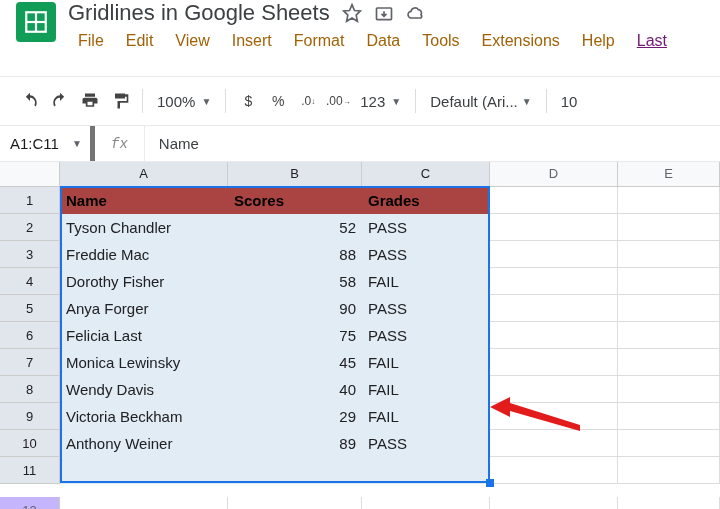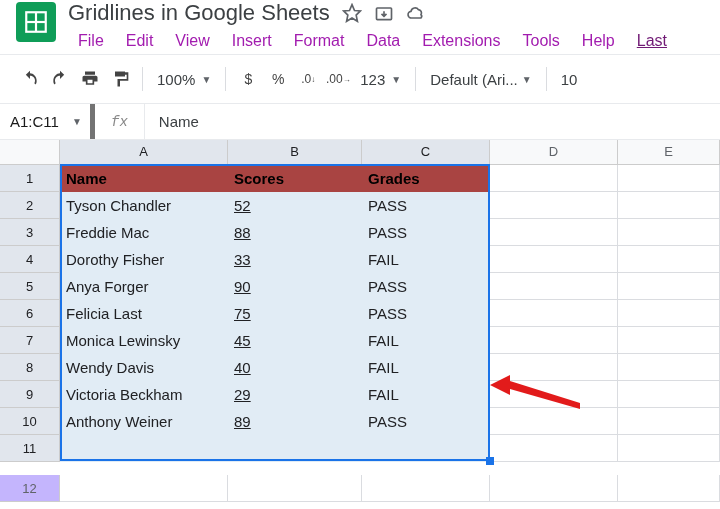--- a/index.html
+++ b/index.html
@@ -5,23 +5,23 @@
   * { box-sizing: border-box; margin: 0; padding: 0; }
   body { font-family: Arial, sans-serif; font-size: 14px; color: #202124; background: #fff; width: 720px; height: 509px; overflow: hidden; position: relative; }
   .header { display: flex; align-items: flex-start; padding: 0 16px 0 16px; }
   .logo { width: 40px; height: 40px; background: #0f9d58; border-radius: 4px; display: flex; align-items: center; justify-content: center; margin-right: 12px; margin-top: 2px; flex-shrink: 0; }
   .logo svg { width: 26px; height: 26px; }
   .header-main { flex: 1; min-width: 0; }
   .title-row { display: flex; align-items: center; gap: 12px; margin-bottom: 2px; }
   .doc-title { font-size: 22px; color: #3c4043; white-space: nowrap; }
   .title-icon { width: 20px; height: 20px; color: #5f6368; display: flex; align-items: center; justify-content: center; }
   .menubar { display: flex; gap: 2px; }
-  .menu-item { font-size: 16px; color: #a21caf; padding: 4px 10px; cursor: pointer; }
+  .menu-item { font-size: 16px; color: #a16207; padding: 4px 10px; cursor: pointer; }
   .menu-item.last { text-decoration: underline; color: #701a75; }
-  .toolbar { display: flex; align-items: center; padding: 10px 16px; gap: 2px; border-top: 1px solid #e8eaed; border-bottom: 1px solid #e8eaed; margin-top: 0; }
+  .toolbar { display: flex; align-items: center; padding: 10px 16px; gap: 2px; border-top: 1px solid #e8eaed; border-bottom: 1px solid #e8eaed; margin-top: 22px; }
   .tb-btn { width: 28px; height: 28px; display: flex; align-items: center; justify-content: center; color: #444; cursor: pointer; }
   .tb-sep { width: 1px; height: 24px; background: #dadce0; margin: 0 6px; }
   .tb-zoom { font-size: 15px; color: #3c4043; padding: 0 6px; display: flex; align-items: center; gap: 6px; cursor: pointer; }
   .tb-font { font-size: 15px; color: #3c4043; padding: 0 6px; display: flex; align-items: center; gap: 4px; cursor: pointer; }
   .caret { font-size: 10px; color: #5f6368; }
   .namebox-row { display: flex; align-items: center; height: 36px; border-bottom: 1px solid #e8eaed; }
   .name-box { width: 90px; padding-left: 10px; font-size: 15px; color: #1a1a1a; display: flex; align-items: center; justify-content: space-between; }
   .name-box .caret { margin-right: 8px; }
   .fx-label { font-style: italic; font-family: Liberation Mono, monospace; color: #888; padding: 0 16px; border-left: 5px solid #737373; border-right: 1px solid #e8eaed; height: 100%; display: flex; align-items: center; }
   .formula-bar { flex: 1; padding-left: 14px; font-size: 15px; color: #3c4043; }
@@ -31,21 +31,21 @@
   .col-h { height: 24px; border-right: 1px solid #ccc; text-align: center; font-size: 13px; color: #5f6368; line-height: 24px; }
   .col-h.sel { background: #e1e6ed; color: #202124; }
   .cA { width: 168px; } .cB { width: 134px; } .cC { width: 128px; } .cD { width: 128px; } .cE { width: 102px; }
   .rows { }
   .row { display: flex; }
   .row-h { width: 60px; height: 27px; border-right: 1px solid #ccc; border-bottom: 1px solid #ccc; background: #c4b5fd; text-align: center; font-size: 13px; color: #5f6368; line-height: 27px; }
   .row-h.sel { background: #e1e6ed; color: #202124; }
   .cell { height: 27px; border-right: 1px solid #dadce0; border-bottom: 1px solid #dadce0; padding: 0 6px; font-size: 15px; line-height: 27px; overflow: hidden; white-space: nowrap; }
   .hdr-cell { background: #a94442; color: #000; font-weight: bold; border-right: none; border-bottom: none; }
   .sel-cell { background: #e1ecf5; border-right: none; border-bottom: none; }
-  .num { text-align: left; text-decoration: underline; }
+  .num { text-align: right; }
   .selection-outline { position: absolute; border: 2px solid #1a73e8; pointer-events: none; }
   .selection-handle { position: absolute; width: 8px; height: 8px; background: #1a73e8; pointer-events: none; }
   .arrow { position: absolute; pointer-events: none; }
   .spacer13 { height: 13px; }
 </style>
 </head>
 <body>
 
 <div class="header">
   <div class="logo">
@@ -76,22 +76,22 @@
           </svg>
         </span>
     </div>
     <div class="menubar">
       <span class="menu-item">File</span>
       <span class="menu-item">Edit</span>
       <span class="menu-item">View</span>
       <span class="menu-item">Insert</span>
       <span class="menu-item">Format</span>
       <span class="menu-item">Data</span>
+      <span class="menu-item">Tools</span>
       <span class="menu-item">Extensions</span>
-      <span class="menu-item">Tools</span>
       <span class="menu-item">Help</span>
       <span class="menu-item last">Last</span>
     </div>
   </div>
 </div>
 
 <div class="toolbar">
   <div class="tb-btn">
       <svg width="20" height="20" viewBox="0 0 24 24" fill="#444">
         <path d="M12 5V2L7 7l5 5V8c3 0 6 2 6 6 0 1-.3 2-.8 3l1.5 1.5C20 17 20 15 20 14c0-5-4-9-8-9z"></path>
@@ -186,21 +186,21 @@
         <div class="row-h sel">3</div>
         <div class="cell cA sel-cell">Freddie Mac</div>
         <div class="cell cB sel-cell num">88</div>
         <div class="cell cC sel-cell">PASS</div>
         <div class="cell cD"></div>
         <div class="cell cE"></div>
       </div>
       <div class="row">
         <div class="row-h sel">4</div>
         <div class="cell cA sel-cell">Dorothy Fisher</div>
-        <div class="cell cB sel-cell num">33</div>
+        <div class="cell cB sel-cell num">58</div>
         <div class="cell cC sel-cell"> FAIL</div>
         <div class="cell cD"></div>
         <div class="cell cE"></div>
       </div>
       <div class="row">
         <div class="row-h sel">5</div>
         <div class="cell cA sel-cell">Anya Forger</div>
         <div class="cell cB sel-cell num">90</div>
         <div class="cell cC sel-cell">PASS</div>
         <div class="cell cD"></div>

